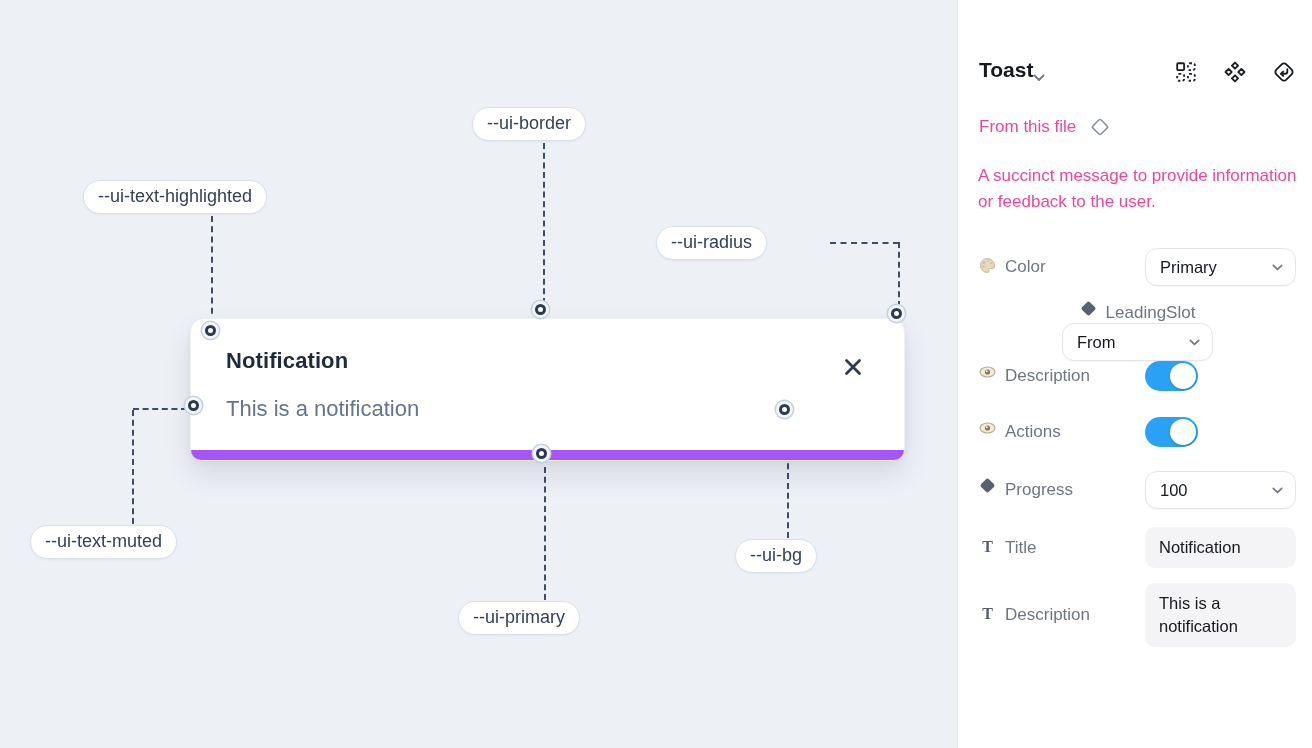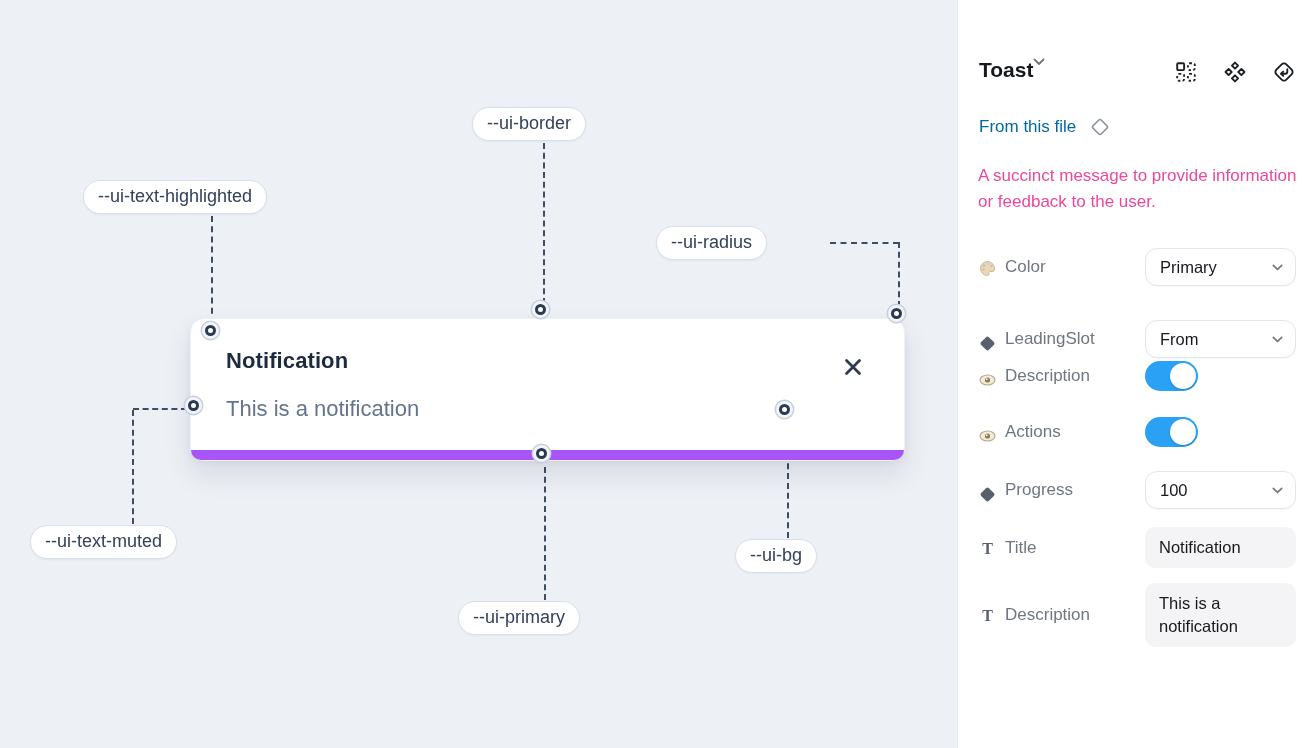--- a/index.html
+++ b/index.html
@@ -22,32 +22,32 @@
     box-shadow:0 1px 2px rgba(30,40,60,.05); }
 
   .dash-v { position:absolute; width:0; border-left:2px dashed #3f4c66; }
   .dash-h { position:absolute; height:0; border-top:2px dashed #3f4c66; }
 
   .node { position:absolute; width:11px; height:11px; background:#fff; border:3px solid #2b3a52;
     border-radius:50%; box-shadow:0 0 0 3px #f1f4f8, 0 0 0 4.5px #c6cfdc; }
 
   
   .panel { position:relative; width:355px; height:748px; background:#ffffff; border-left:1px solid #e8eaee; flex:none; }
-  .panel-title-row { position:absolute; left:21px; top:58px; display:flex; align-items:flex-start; gap:0; }
+  .panel-title-row { position:absolute; left:21px; top:58px; display:flex; align-items:flex-end; gap:0; }
   .panel-title { font-size:21px; font-weight:700; color:#15181d; }
   .panel-header-icons { position:absolute; top:61px; right:17px; display:flex; align-items:center; gap:27px; }
   .hicon { width:22px; height:22px; cursor:pointer; }
 
   .source-row { position:absolute; left:21px; top:116px; display:flex; align-items:center; gap:13px; }
-  .source-label { font-size:17px; color:#0369a1; }
+  .source-label { font-size:17px; color:#ec4899; }
 
   .panel-desc { position:absolute; left:20px; top:163px; width:332px; font-size:17px; line-height:1.55; color:#ec4899; }
 
   .prow { position:absolute; left:21px; right:16px; display:flex; align-items:center; justify-content:space-between; }
-  .plabel { display:flex; align-items:flex-end; gap:9px; font-size:17px; color:#6e7781; }
+  .plabel { display:flex; align-items:flex-start; gap:9px; font-size:17px; color:#6e7781; }
   .picon { width:17px; display:inline-flex; justify-content:center; align-items:center; flex:none; }
   .diamond-sm { width:11px; height:11px; background:#596070; transform:rotate(45deg); border-radius:2px; }
   .t-glyph { font-family:"Liberation Serif", serif; font-weight:700; font-size:16px; color:#596070; }
 
   .select { width:151px; height:38px; background:#fff; border:1px solid #e2e5ea; border-radius:12px;
     display:flex; align-items:center; padding:0 12px 0 14px; cursor:pointer;
     box-shadow:0 1px 1px rgba(20,30,55,.03); }
   .select .val { flex:1; font-size:16.5px; color:#15181d; font-weight:500; white-space:nowrap; overflow:hidden; }
   .select .dia-outline { width:14px; height:14px; border:1.7px solid #1b1f24; transform:rotate(45deg); border-radius:3px; margin-right:10px; flex:none; }
 
@@ -164,21 +164,21 @@
         <span>Color</span>
       </span>
       <div class="select">
         <span class="val">Primary</span>
         <svg width="11" height="7" viewBox="0 0 11 7">
             <polyline points="1.3,1.3 5.5,5.3 9.7,1.3" fill="none" stroke="#707885" stroke-width="1.7" stroke-linecap="round" stroke-linejoin="round"></polyline>
           </svg>
       </div>
     </div>
 
-    <div class="prow" style="top:320px;">
+    <div class="prow" style="top:303px;flex-direction:column;">
       <span class="plabel">
         <span class="picon">
             <span class="diamond-sm"></span>
           </span>
         <span>LeadingSlot</span>
       </span>
       <div class="select">
         <span class="val">From</span>
         <svg width="11" height="7" viewBox="0 0 11 7">
             <polyline points="1.3,1.3 5.5,5.3 9.7,1.3" fill="none" stroke="#707885" stroke-width="1.7" stroke-linecap="round" stroke-linejoin="round"></polyline>

